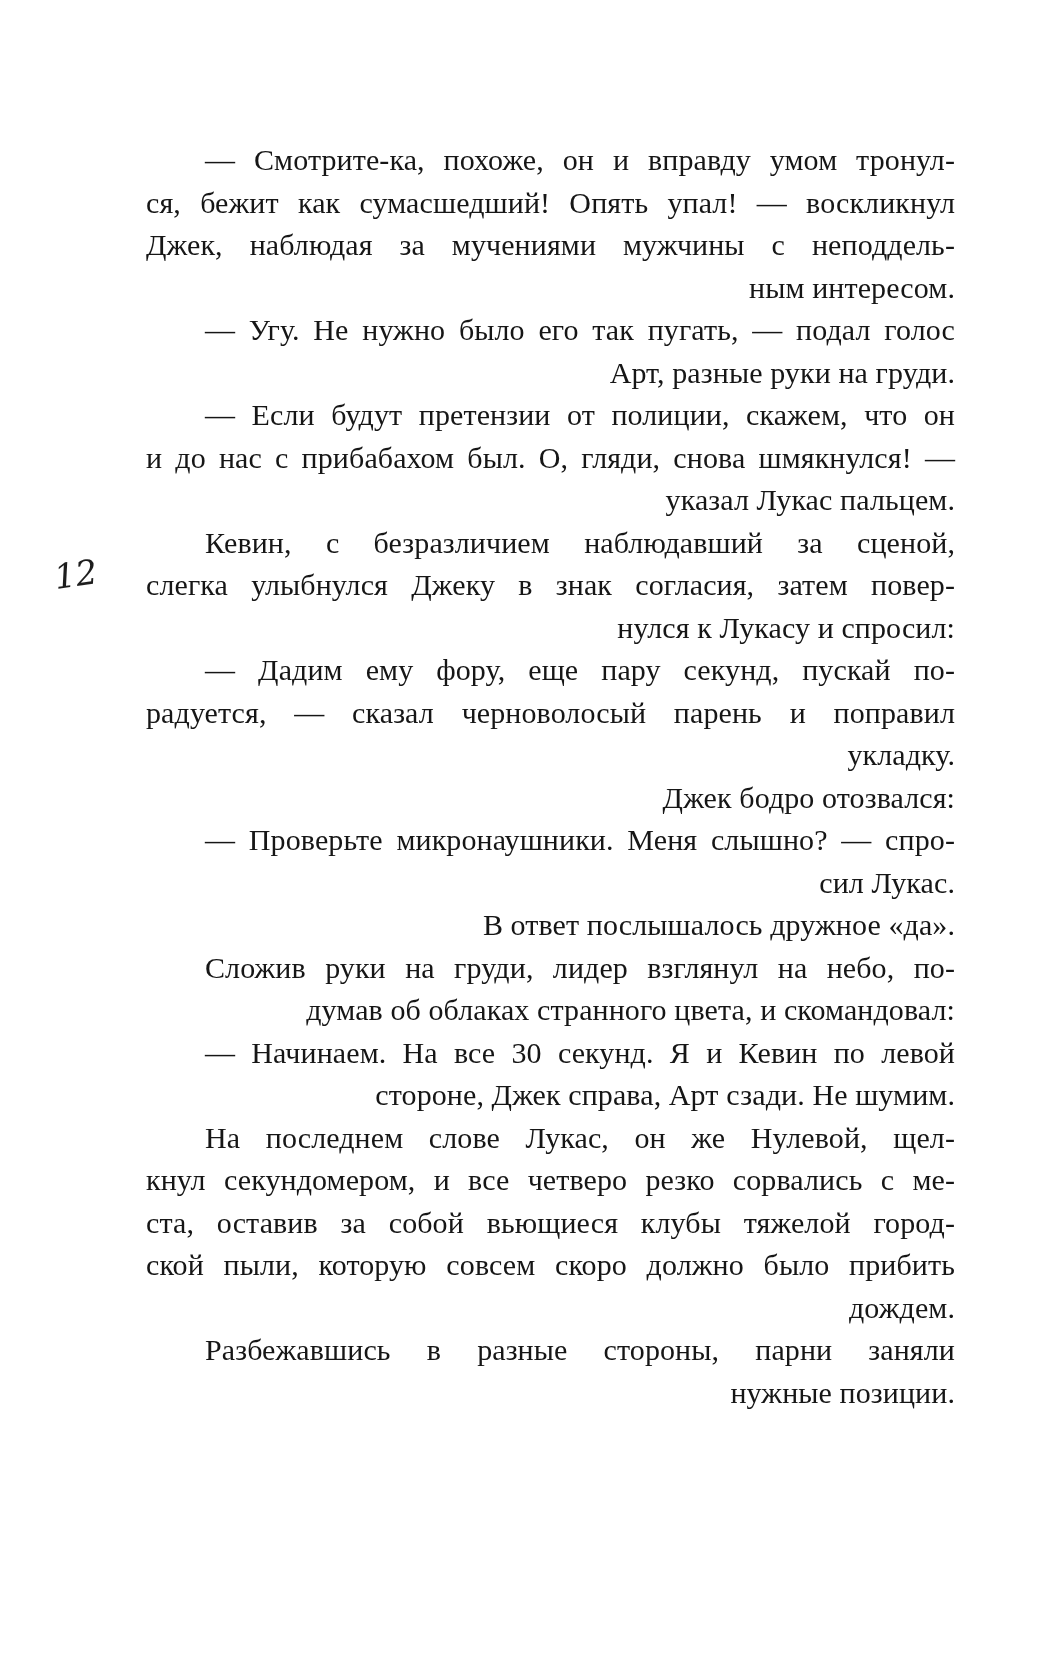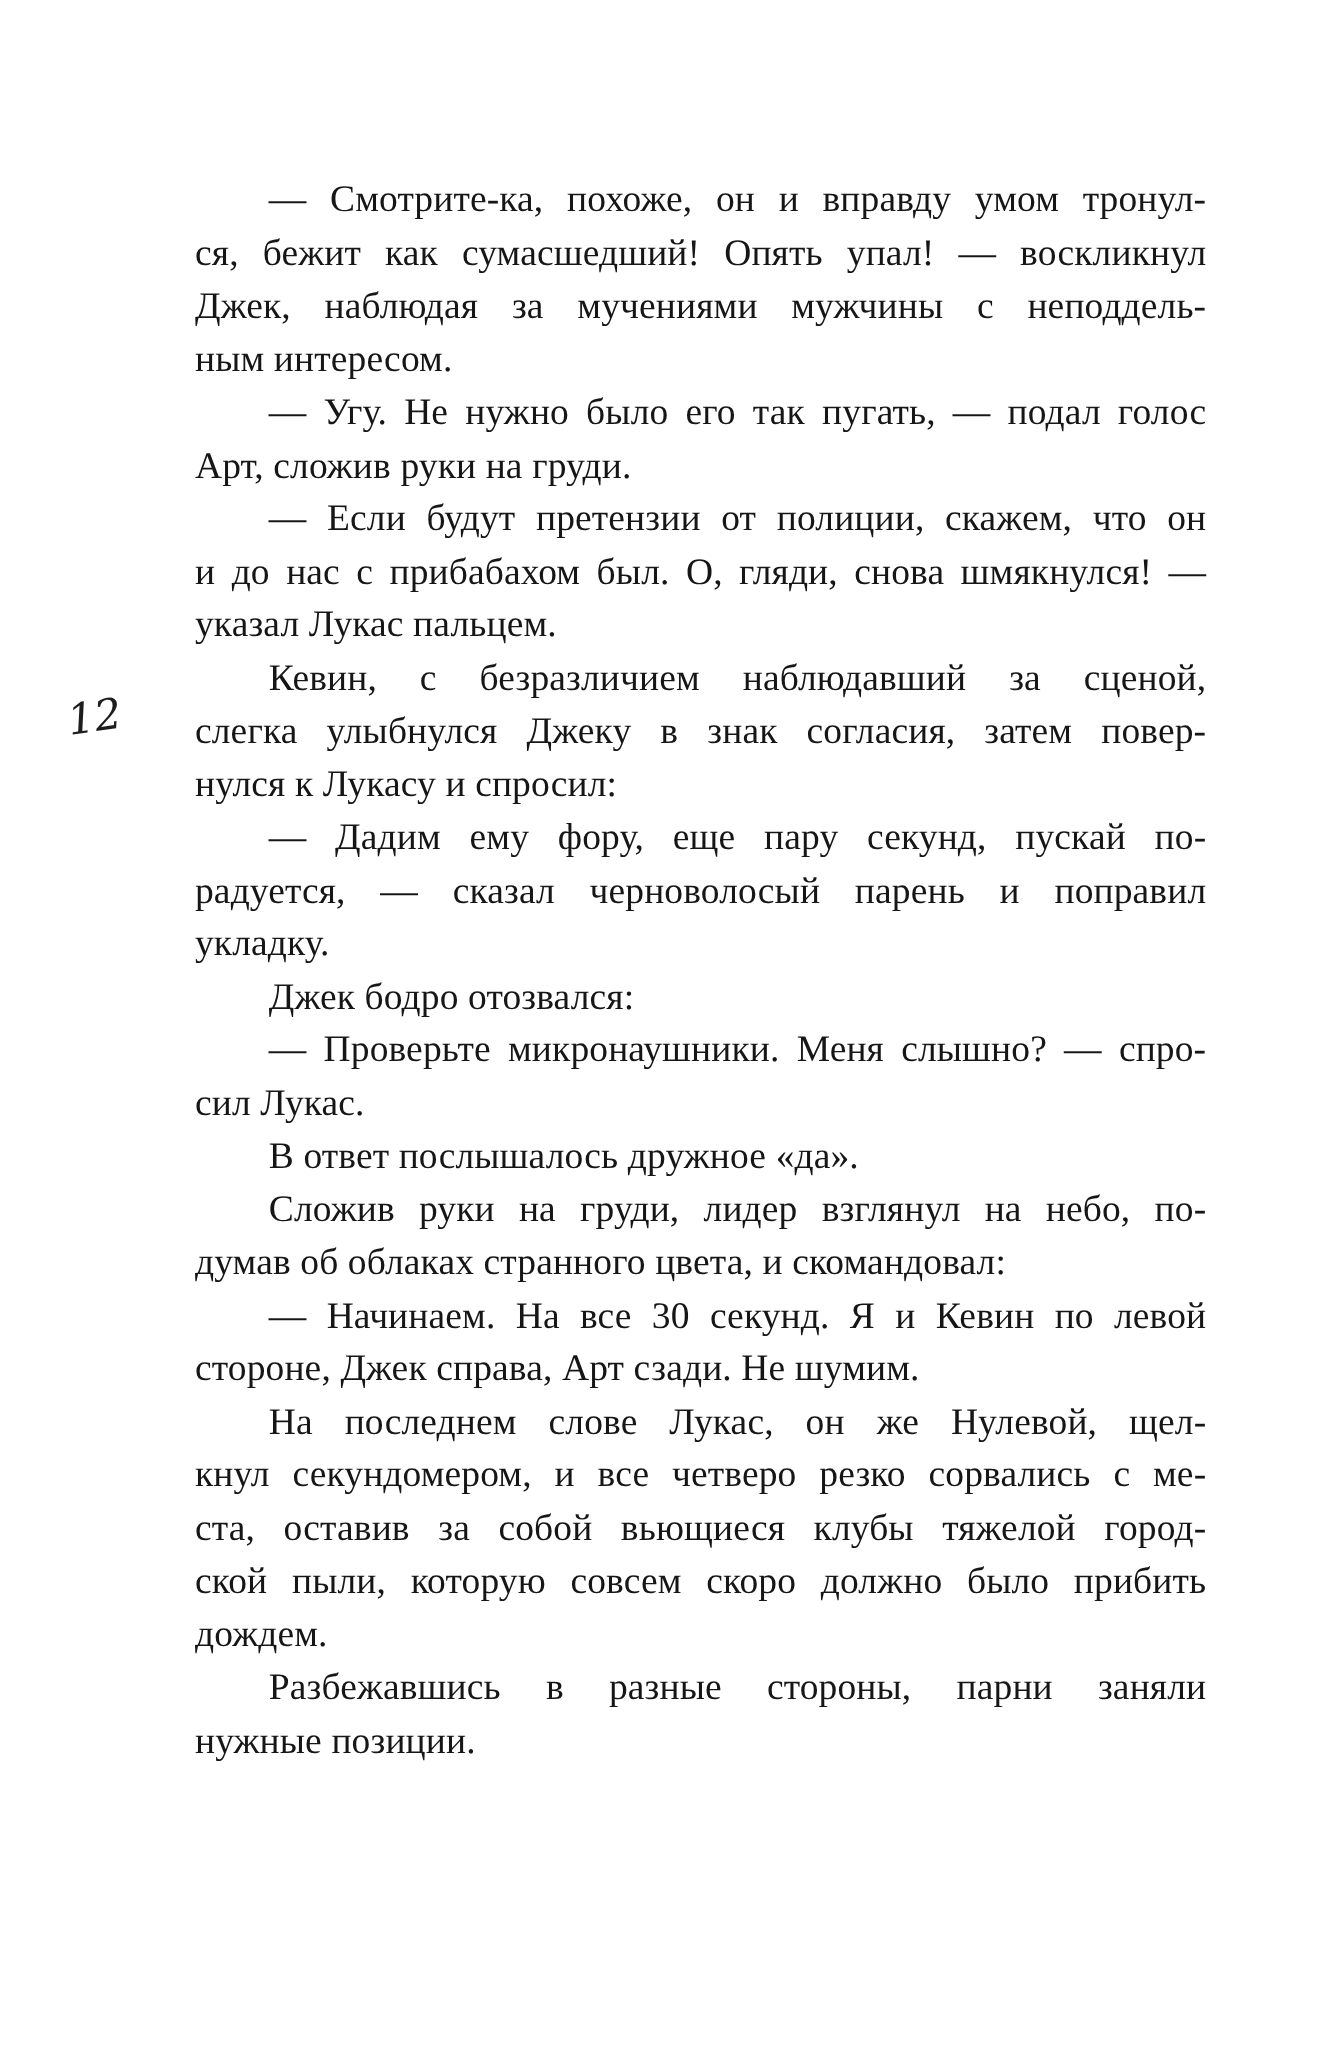--- a/index.html
+++ b/index.html
@@ -13,35 +13,35 @@
     position: relative;
     overflow: hidden;
   }
   .page {
     position: absolute;
     inset: 0;
     background: #ffffff;
   }
   .text-block {
     position: absolute;
-    left: 156px;
+    left: 146px;
     top: 139px;
     width: 809px;
     font-family: "Liberation Serif", "DejaVu Serif", serif;
     font-size: 30px;
     line-height: 42.5px;
     color: #161616;
     letter-spacing: 0.1px;
   }
   .paragraph {
     margin: 0;
     padding: 0;
   }
   .line {
-    text-align: left;
+    text-align: right;
     white-space: normal;
   }
   .line.just {
     text-align: justify;
     text-align-last: justify;
   }
   .line.first {
     text-indent: 59px;
   }
   .page-number {
@@ -62,21 +62,21 @@
   <div class="page-number">12</div>
   <div class="text-block" id="text-block">
       <div class="paragraph">
         <div class="line first just">— Смотрите-ка, похоже, он и вправду умом тронул-</div>
         <div class="line just">ся, бежит как сумасшедший! Опять упал! — воскликнул</div>
         <div class="line just">Джек, наблюдая за мучениями мужчины с неподдель-</div>
         <div class="line">ным интересом.</div>
       </div>
       <div class="paragraph">
         <div class="line first just">— Угу. Не нужно было его так пугать, — подал голос</div>
-        <div class="line">Арт, сложив руки на груди.</div>
+        <div class="line">Арт, разные руки на груди.</div>
       </div>
       <div class="paragraph">
         <div class="line first just">— Если будут претензии от полиции, скажем, что он</div>
         <div class="line just">и до нас с прибабахом был. О, гляди, снова шмякнулся! —</div>
         <div class="line">указал Лукас пальцем.</div>
       </div>
       <div class="paragraph">
         <div class="line first just">Кевин, с безразличием наблюдавший за сценой,</div>
         <div class="line just">слегка улыбнулся Джеку в знак согласия, затем повер-</div>
         <div class="line">нулся к Лукасу и спросил:</div>

